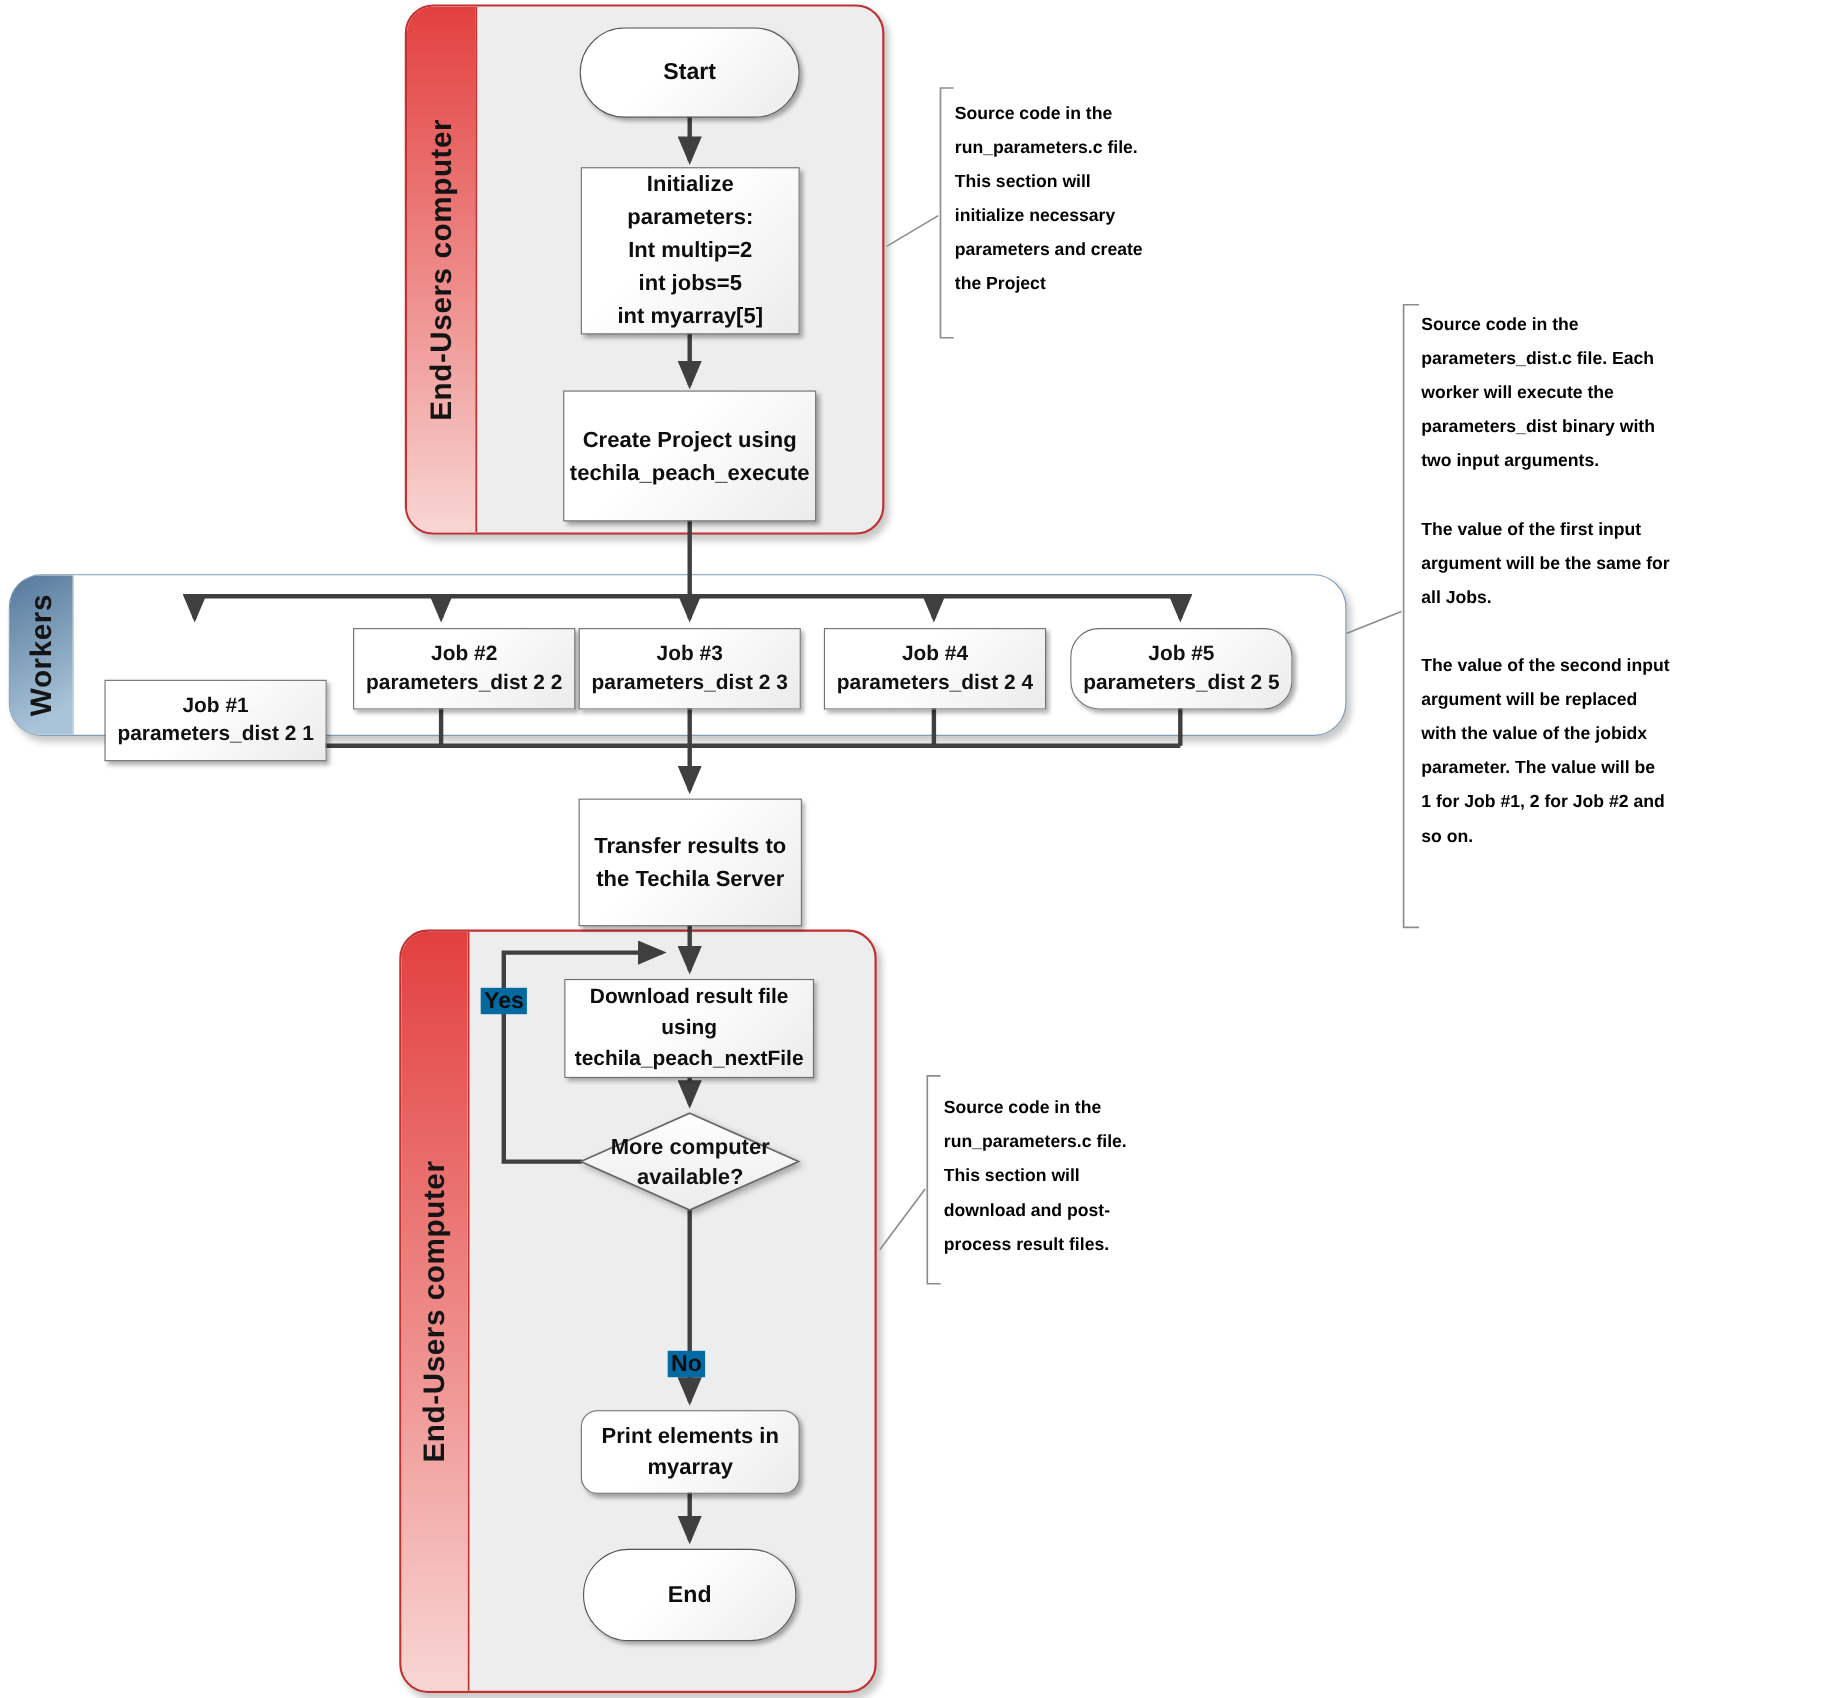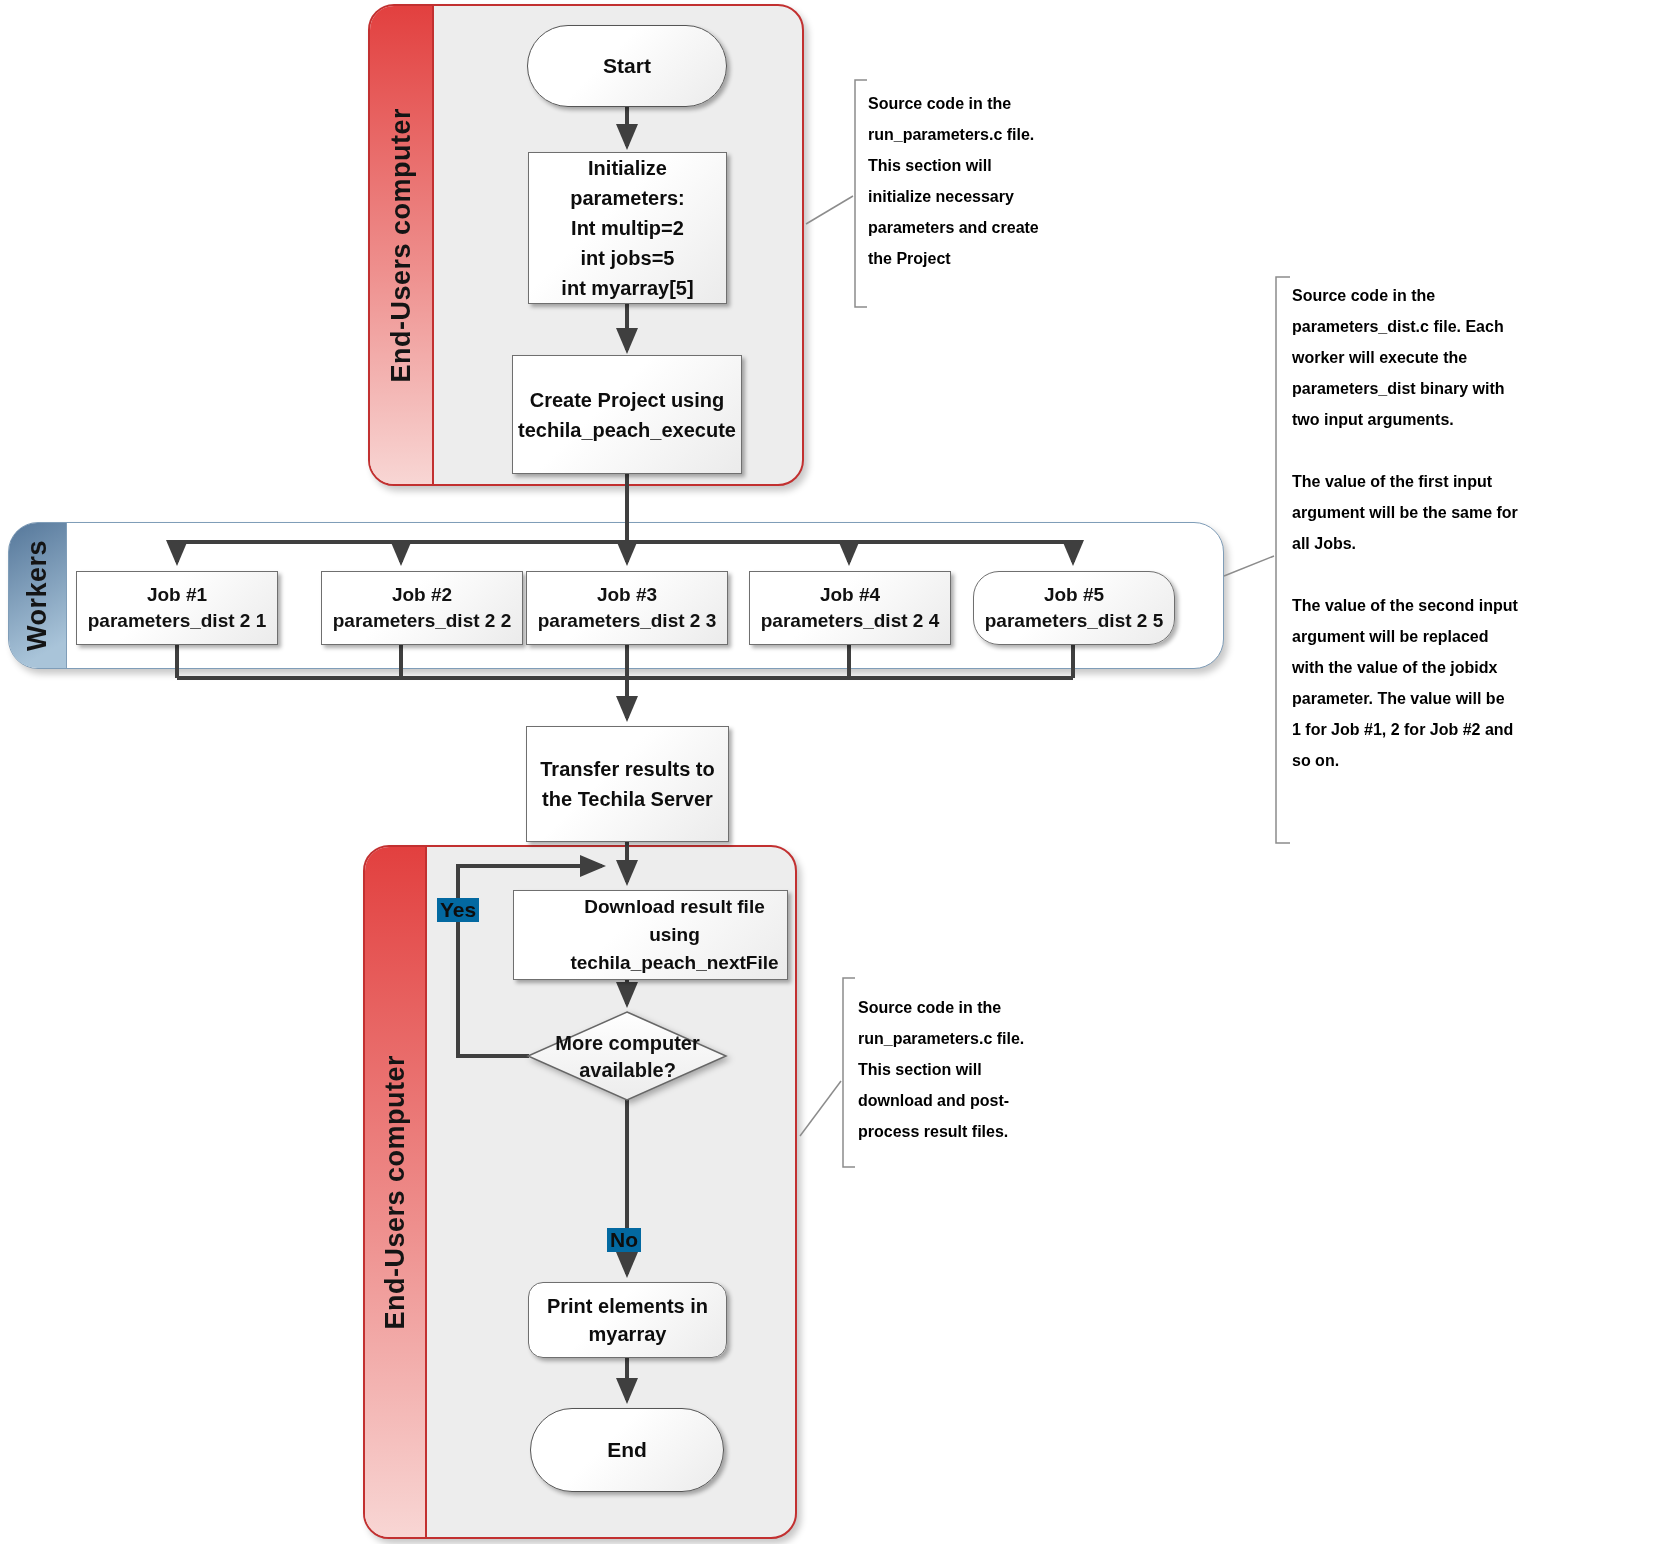--- a/index.html
+++ b/index.html
@@ -141,21 +141,21 @@
 
   <div class="node layer" style="left:528px;top:152px;width:197px;height:150px;"><span>Initialize
 parameters:
 Int multip=2
 int jobs=5
 int myarray[5]</span></div>
 
   <div class="node layer" style="left:512px;top:355px;width:228px;height:117px;"><span>Create Project using
 techila_peach_execute</span></div>
 
-  <div class="job layer" style="left:76px;">
+  <div class="job layer" style="left:95px;margin-top:47px;">
     <span>Job #1</span>
     <span>parameters_dist 2 1</span>
   </div>
   <div class="job layer" style="left:305px;margin-left:16px;">
     <span>Job #2</span>
     <span>parameters_dist 2 2</span>
   </div>
   <div class="job layer" style="left:526px;">
     <span>Job #3</span>
     <span>parameters_dist 2 3</span>
@@ -165,21 +165,21 @@
     <span>parameters_dist 2 4</span>
   </div>
   <div class="job layer" style="left:973px;border-radius:26px;">
     <span>Job #5</span>
     <span>parameters_dist 2 5</span>
   </div>
 
   <div class="node layer" style="left:526px;top:726px;width:201px;height:114px;"><span>Transfer results to
 the Techila Server</span></div>
 
-  <div class="node layer" style="left:513px;top:890px;width:225px;height:88px;font-size:19px;line-height:28px;padding-left:48px;"><span>Download result file
+  <div class="node layer" style="left:513px;top:890px;width:225px;height:88px;font-size:19px;line-height:28px;"><span>Download result file
 using
 techila_peach_nextFile</span></div>
 
   <div class="diamond-label layer"><span>More computer
 available?</span></div>
 
   <div class="branch-label layer" style="left:437px;top:898px;">Yes</div>
   <div class="branch-label layer" style="left:607px;top:1228px;">No</div>
 
   <div class="node layer" style="left:528px;top:1282px;width:197px;height:74px;line-height:28px;border-radius:15px;"><span>Print elements in

